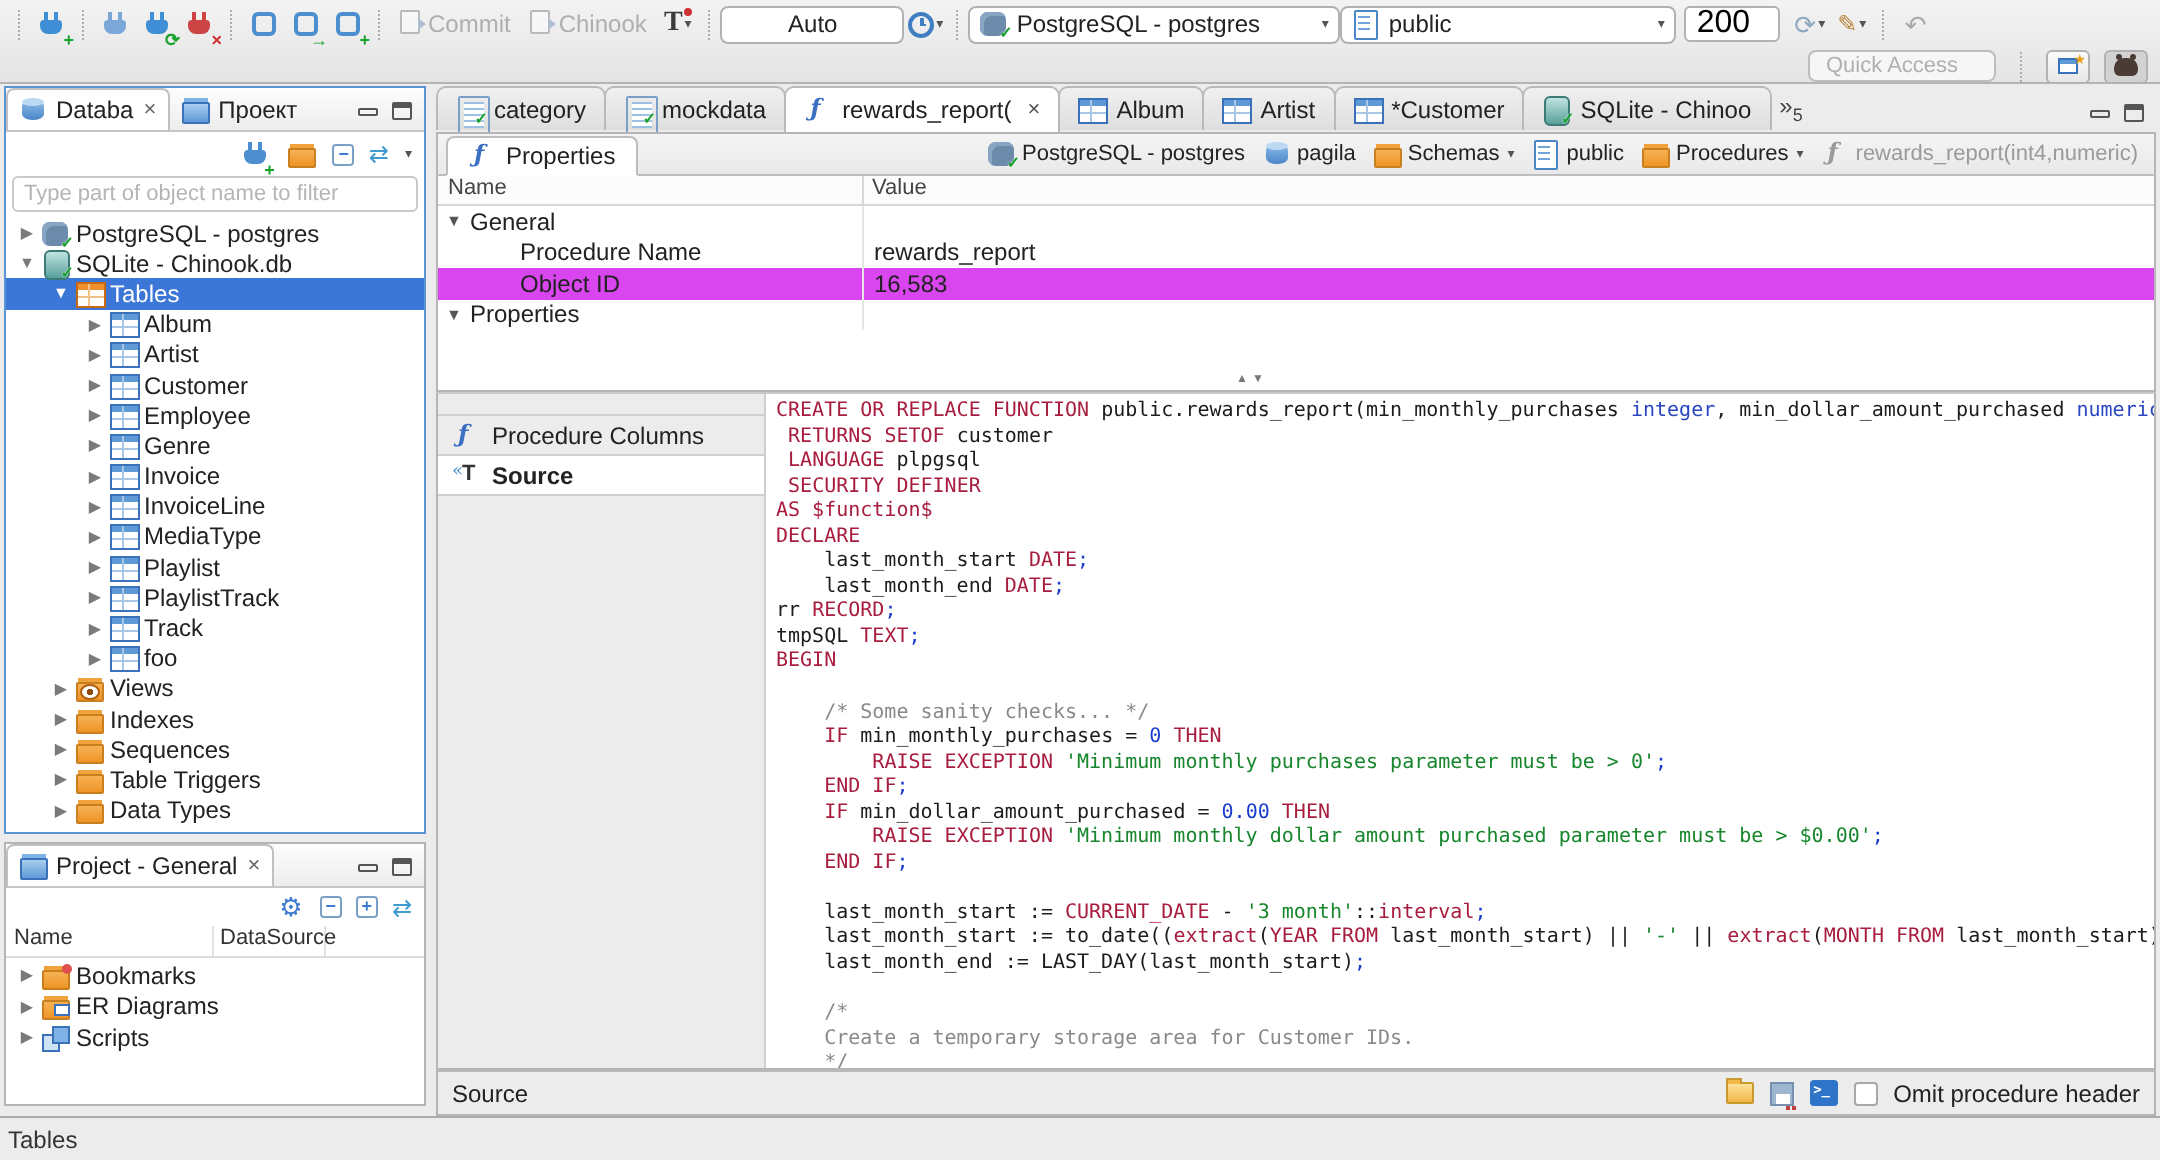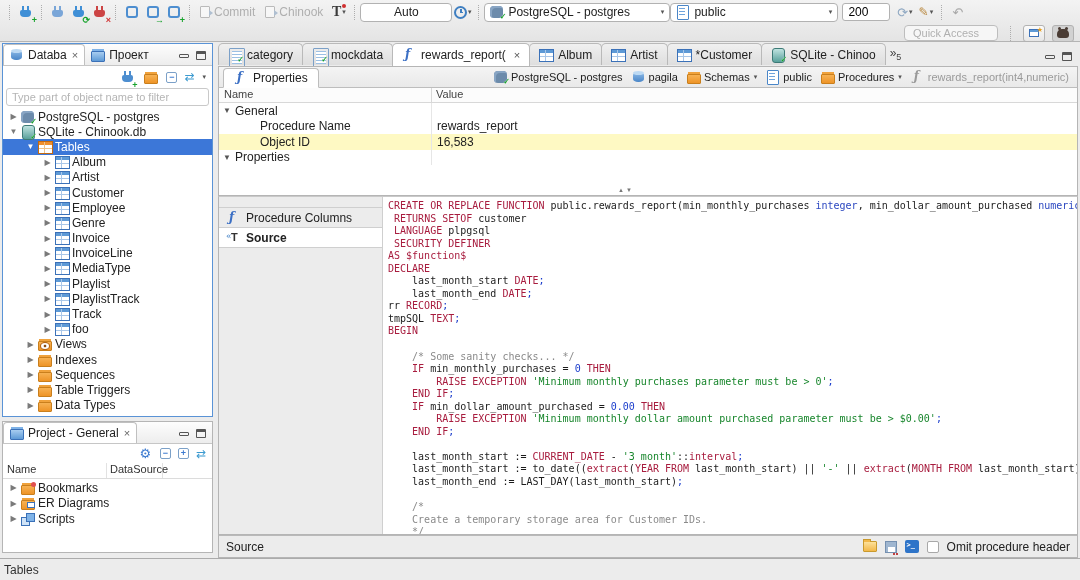--- a/index.html
+++ b/index.html
@@ -5,28 +5,28 @@
 *{box-sizing:border-box;margin:0;padding:0}
 html,body{width:1080px;height:580px;overflow:hidden}
 body{font-family:"Liberation Sans",sans-serif;font-size:12px;color:#222;background:#ececec;position:relative}
 .app{position:absolute;inset:0;background:#ececec}
 
 
 .topbar{position:absolute;top:0;left:0;right:0;height:42px;background:linear-gradient(#f3f3f3,#e4e4e4);border-bottom:1px solid #b4b4b4}
 .tb1{display:flex;align-items:center;height:24px;padding:0 4px;white-space:nowrap}
 .tsep{width:1px;height:15px;border-left:1px dotted #adadad;margin:0 5px;flex:none}
 .tbi{width:21px;height:21px;display:flex;align-items:center;justify-content:center;position:relative;flex:none}
-.tbtn{display:flex;align-items:center;gap:4px;color:#9a9a9a;margin:0 5px;flex:none}
+.tbtn{display:flex;align-items:flex-start;gap:4px;color:#9a9a9a;margin:0 5px;flex:none}
 .car{font-size:7px;color:#555;margin-left:1px}
 .combo{display:flex;align-items:center;gap:4px;background:#fff;border:1px solid #b2b2b2;border-radius:4px;height:19px;padding:0 5px;flex:none}
 .combo .car{margin-left:auto}
 .combo-auto{width:92px;justify-content:center}
 .combo-conn{width:186px}
 .combo-schema{width:168px}
-.fetch{width:48px;height:18px;border:1px solid #b2b2b2;border-radius:3px;padding:0 5px;font-size:12px;font-family:inherit;flex:none;margin:0 4px}
+.fetch{width:48px;height:18px;border:1px solid #b2b2b2;border-radius:3px;padding:0 5px;font-size:16px;font-family:inherit;flex:none;margin:0 4px}
 .plug{width:12px;height:13px;position:relative;--c:#3f8fd6}
 .plug::before{content:"";position:absolute;left:2px;top:0;width:2px;height:4px;background:var(--c);box-shadow:5px 0 0 var(--c)}
 .plug::after{content:"";position:absolute;left:0;top:4px;width:11px;height:7px;background:var(--c);border-radius:2px 2px 4px 4px}
 .plug-blue{--c:#7aa6d8}
 .plug-x{--c:#cc4444}
 .ov{position:absolute;right:-1px;bottom:-2px;font-weight:bold;font-size:9px;line-height:1}
 .ov-green{color:#18a32c}.ov-red{color:#d03030}
 .sqled{width:12px;height:12px;border:2px solid #4d8ed0;border-radius:3px;position:relative}
 .doc{width:10px;height:12px;background:#fafafa;border:1px solid #a8a8a8;border-radius:1px;position:relative;flex:none}
 .doc::after{content:"";position:absolute;right:-4px;bottom:1px;border-top:3px solid transparent;border-bottom:3px solid transparent;border-left:4px solid #9ab0c8}
@@ -112,21 +112,21 @@
 .phrow{position:absolute;top:24px;left:0;right:0;height:22px;background:linear-gradient(#f4f4f4,#e9e9e9);border:1px solid #b5b5b5;border-bottom:1px solid #bdbdbd;display:flex;align-items:flex-end}
 .proptab{display:flex;align-items:center;gap:5px;background:#fff;border:1px solid #bdbdbd;border-bottom:1px solid #fff;border-radius:4px 4px 0 0;height:20px;padding:0 10px;margin-left:4px;margin-bottom:-1px;position:relative;z-index:2}
 .bc{margin-left:auto;display:flex;align-items:center;gap:9px;padding-right:8px;font-size:11px;color:#222;margin-bottom:3px;white-space:nowrap}
 .bc-item{display:flex;align-items:center;gap:3px}
 .bc-item.muted{color:#9a9a9a}
 .pgrid{position:absolute;top:46px;left:0;right:0;height:108px;border:1px solid #b5b5b5;border-top:none;background:#fff}
 .pghead{display:flex;height:15px;border-bottom:1px solid #d8d8d8;font-size:11px;color:#444;background:#fcfcfc}
 .pghead .h1{width:213px;padding-left:5px;border-right:1px solid #d8d8d8}
 .pghead .h2{padding-left:4px}
 .prow{display:flex;height:15.5px;align-items:center;background:#fff}
-.prow.psel{background:#fef9c3}
+.prow.psel{background:#d946ef}
 .pname{width:213px;flex:none;display:flex;align-items:center;gap:3px;border-right:1px solid #e6e6e6;height:100%;padding-left:4px}
 .pname.child{padding-left:41px}
 .pname.bold{font-weight:bold}
 .pname .ga{font-size:8px;color:#555;width:9px}
 .pval{padding-left:5px}
 .pval.link{color:#2a66c8;text-decoration:underline}
 .ebody{position:absolute;top:154px;left:0;right:0;height:339px;border:1px solid #b5b5b5;border-top:1px solid #c9c9c9;display:flex;background:#ececec}
 .subcol{width:164px;flex:none;border-right:1px solid #cfcfcf;padding-top:11px;background:#ececec}
 .stab{height:21px;display:flex;align-items:center;gap:6px;padding:0 7px;border-top:1px solid #cfcfcf;border-bottom:1px solid #cfcfcf;color:#222;background:#ececec;margin-top:-1px}
 .stab.active{background:#fff;font-weight:bold}

